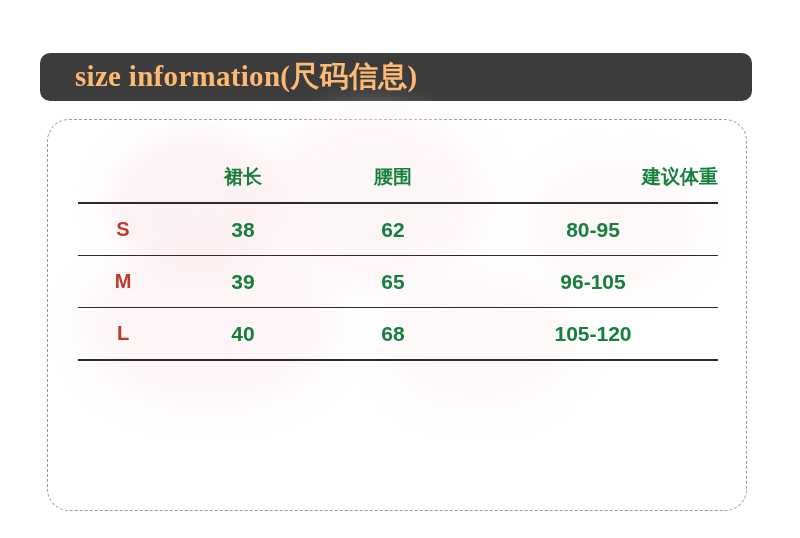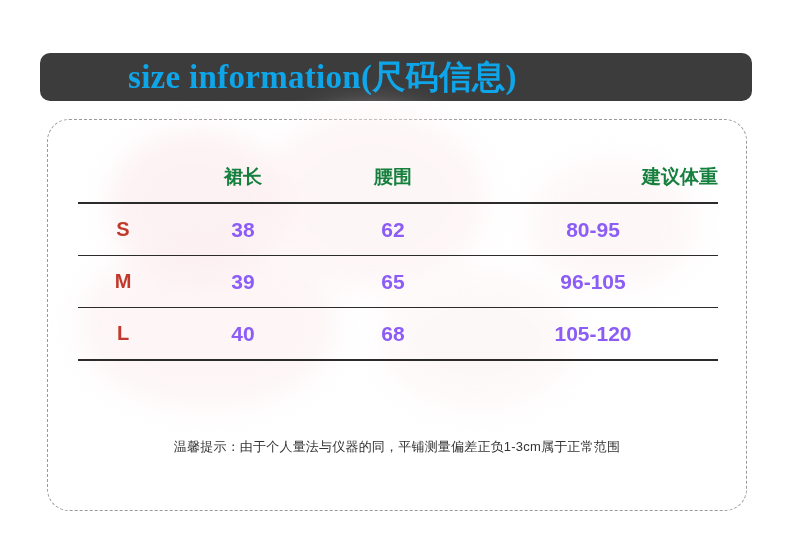--- a/index.html
+++ b/index.html
@@ -25,26 +25,26 @@
     left: 40px;
     top: 53px;
     width: 712px;
     height: 48px;
     background: #3c3c3c;
     border-radius: 10px;
     display: flex;
     align-items: center;
   }
   .header-title {
-    color: #0ea5e9;
+    color: #fdba74;
     font-family: "Liberation Serif", serif;
     font-weight: bold;
-    font-size: 33px;
+    font-size: 29px;
     letter-spacing: 0.3px;
-    padding-left: 88px;
+    padding-left: 35px;
     white-space: nowrap;
   }
   
   .panel {
     position: absolute;
     left: 47px;
     top: 119px;
     width: 700px;
     height: 392px;
     border: 1px dashed #9a9a9a;
@@ -96,21 +96,21 @@
     width: 90px;
   }
   .hdr-row th.col-a { width: 150px; }
   .hdr-row th.col-b { width: 150px; }
   .hdr-row th.col-c { width: 250px; text-align: right; }
 
   .data-row td {
     height: 51px;
     font-size: 21px;
     font-weight: bold;
-    color: #8b5cf6;
+    color: #15803d;
     border-bottom: 1px solid #2b2b2b;
   }
   .data-row:last-child td {
     border-bottom: 2px solid #2b2b2b;
   }
   .data-row td.size-cell {
     color: #c0392b;
     font-size: 20px;
     font-weight: bold;
   }
@@ -168,16 +168,15 @@
           <tr class="data-row">
             <td class="size-cell">L</td>
             <td>40</td>
             <td>68</td>
             <td>105-120</td>
           </tr>
         </tbody>
       </table>
     </div>
 
-    <div class="note">温馨提示：由于个人量法与仪器的同，平铺测量偏差正负1-3cm属于正常范围</div>
   </div>
 
 </div>
 
 </body></html>

